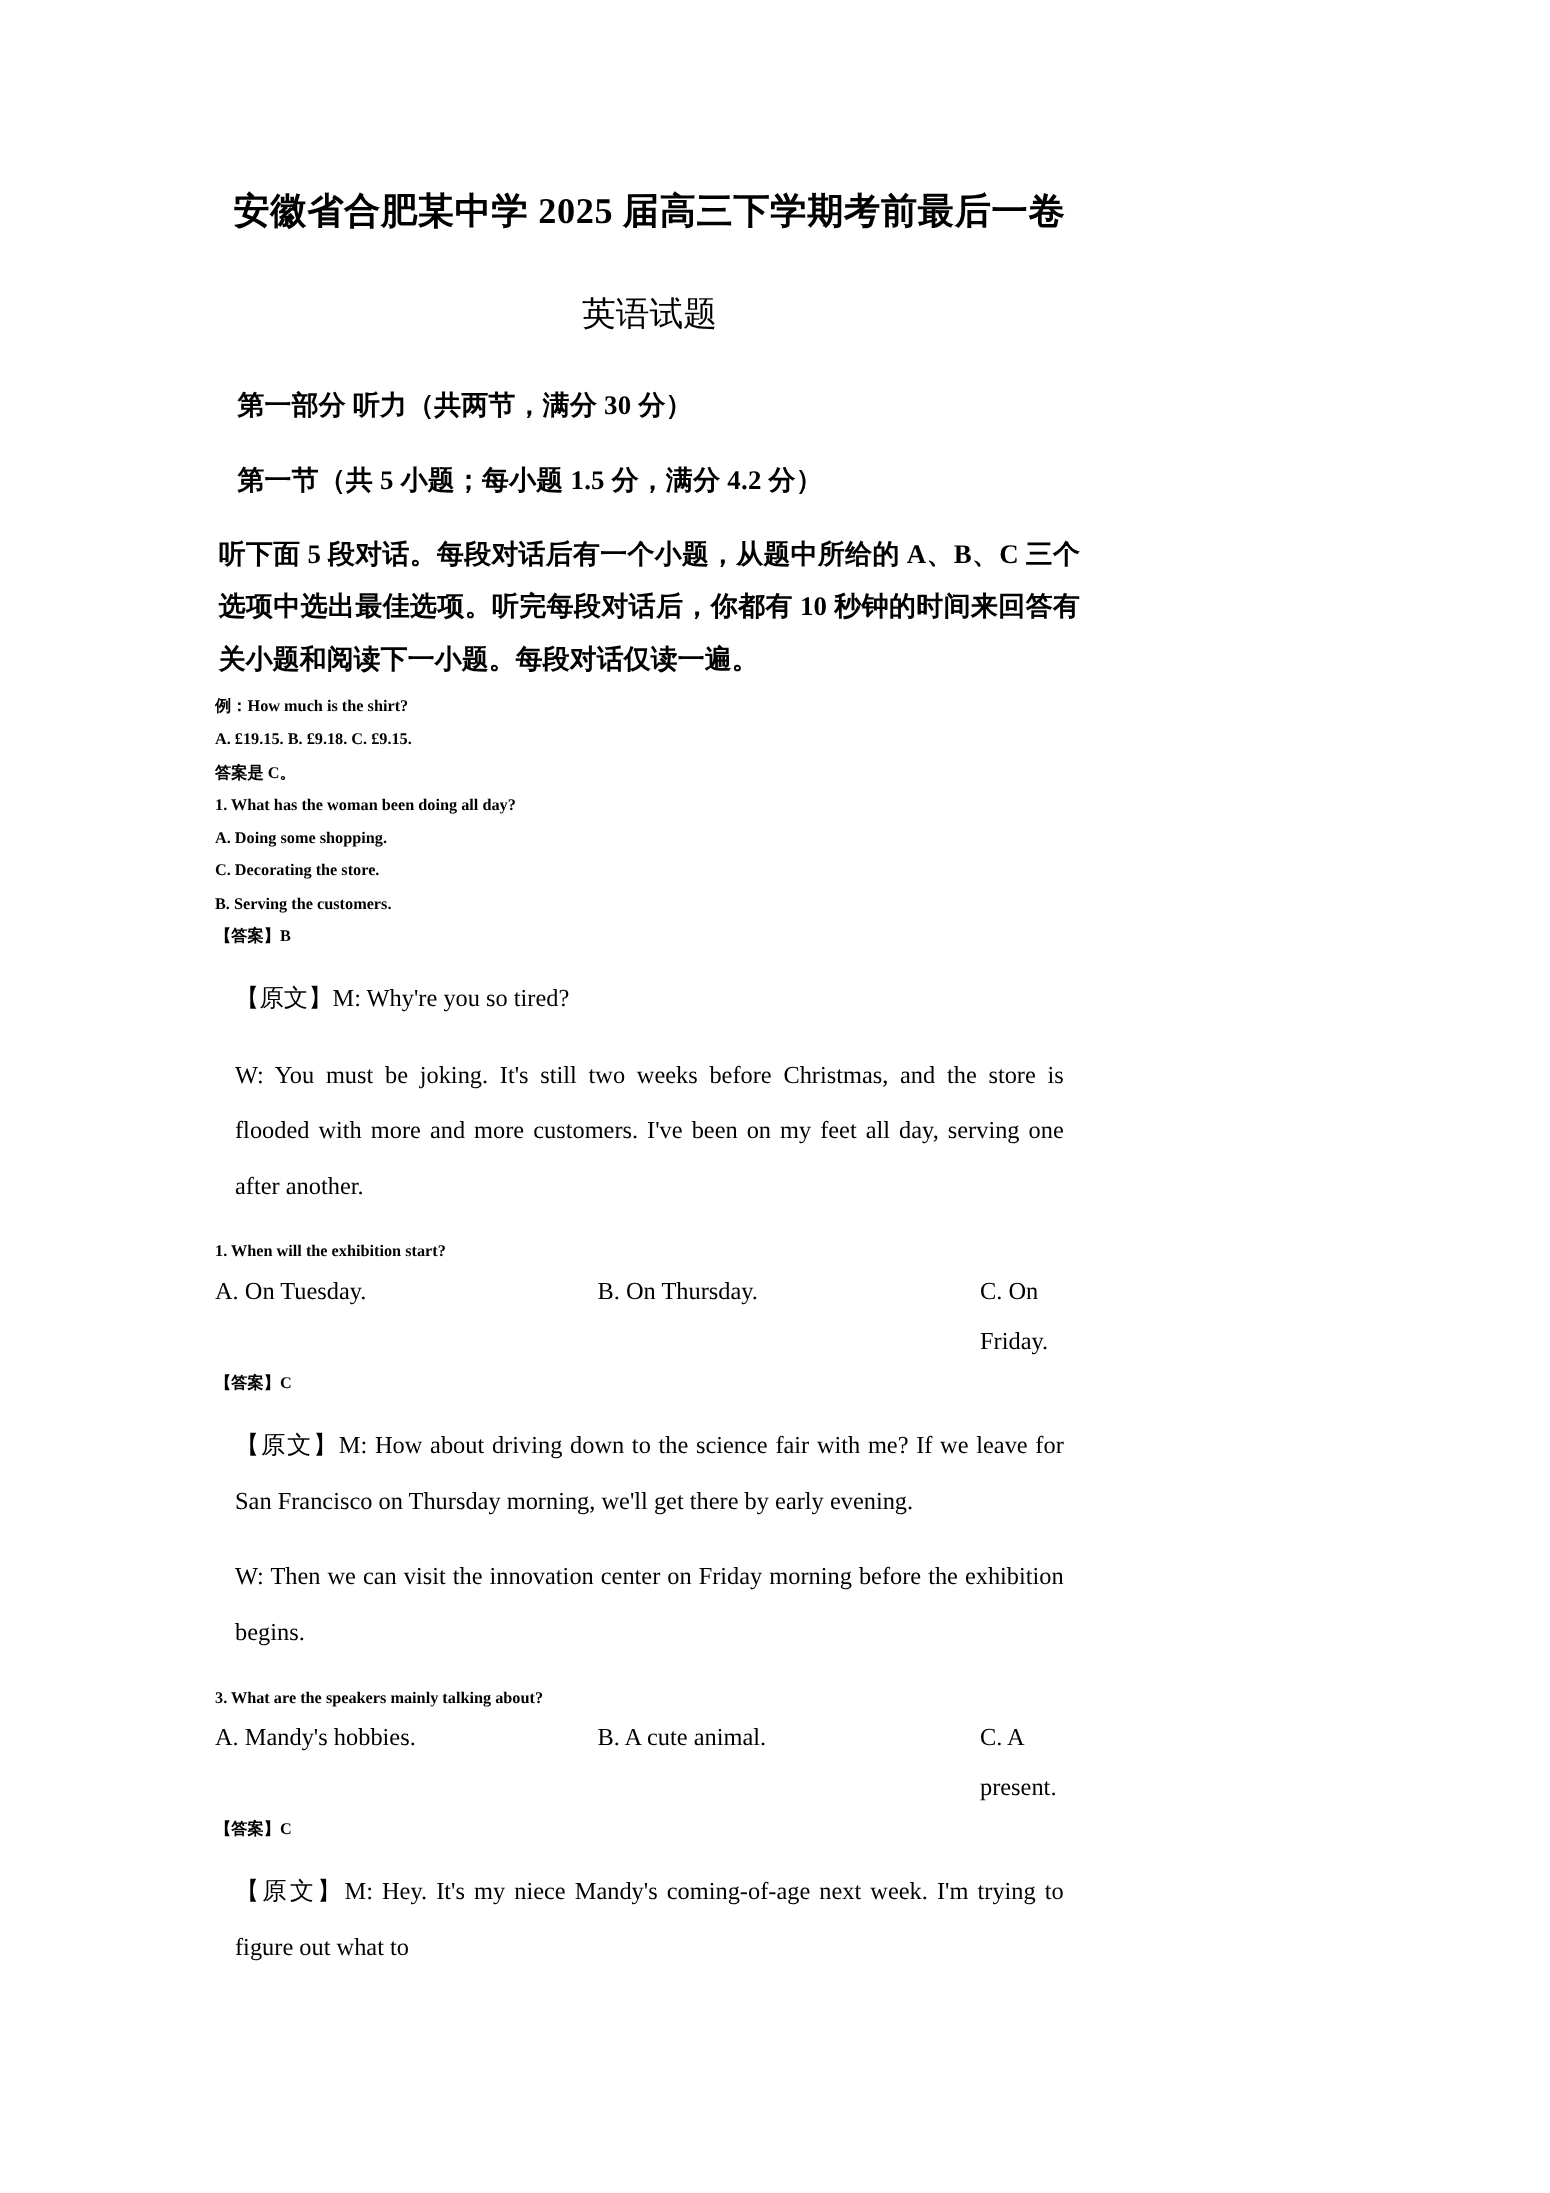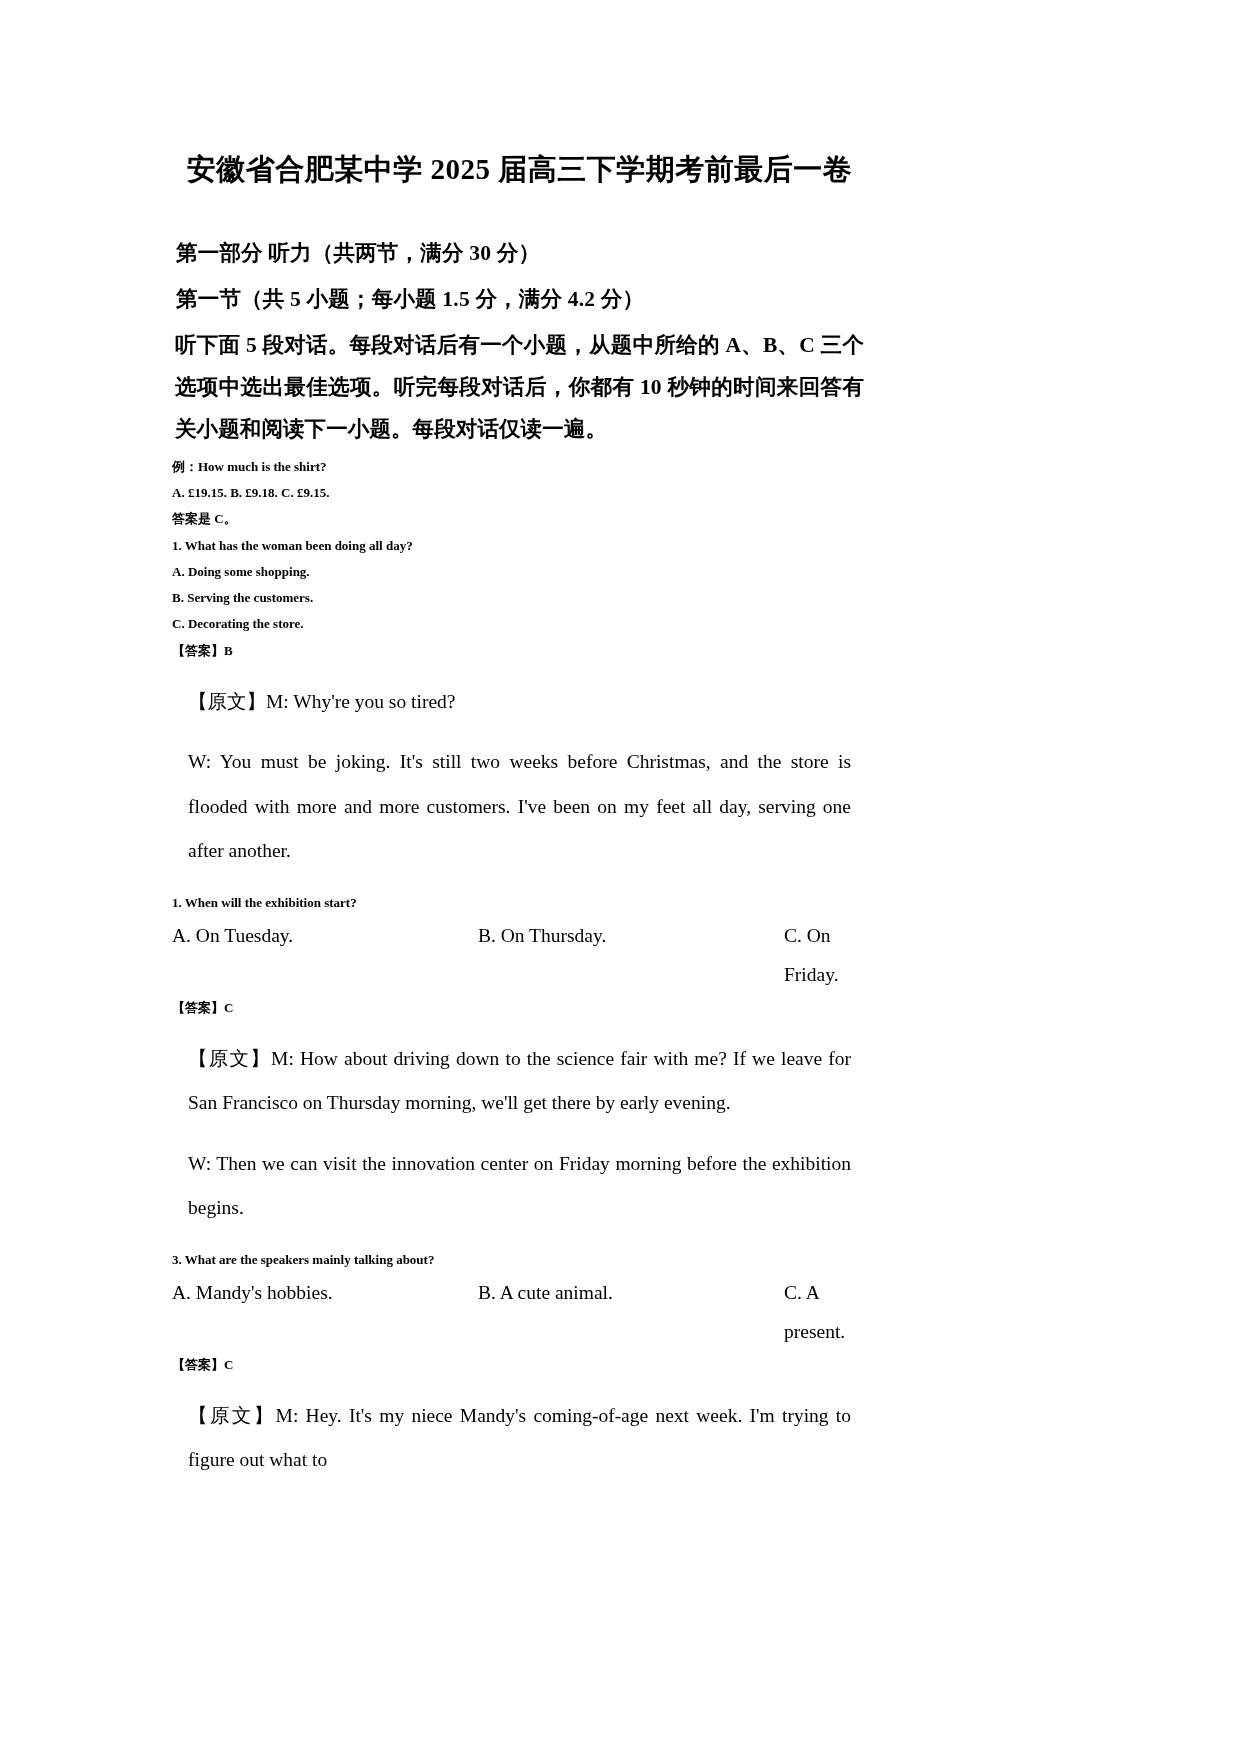--- a/index.html
+++ b/index.html
@@ -33,21 +33,21 @@
     text-align: center;
     font-size: 27px;
     font-weight: normal;
     margin: 0 0 34px 0;
     line-height: 1.35;
   }
   .section-head {
     font-size: 21.5px;
     font-weight: bold;
     line-height: 1.95;
-    margin: 4px;
+    margin: 18px;
     letter-spacing: 0.2px;
   }
   .instruction {
     font-size: 21.5px;
     font-weight: bold;
     line-height: 1.95;
     margin: 3px;
     text-align: justify;
     text-justify: inter-character;
     letter-spacing: 0.1px;
@@ -81,33 +81,34 @@
   .mark {
     font-family: "Liberation Serif", "DejaVu Serif", serif;
   }
 </style>
 </head>
 <body>
 
 <div class="page">
 
   <h1 class="doc-title">安徽省合肥某中学 2025 届高三下学期考前最后一卷</h1>
+  <h2 class="doc-subtitle">英语试题</h2>
 
   <p class="section-head">第一部分 听力（共两节，满分 30 分）</p>
   <p class="section-head">第一节（共 5 小题；每小题 1.5 分，满分 4.2 分）</p>
   <p class="instruction">听下面 5 段对话。每段对话后有一个小题，从题中所给的 A、B、C 三个选项中选出最佳选项。听完每段对话后，你都有 10 秒钟的时间来回答有关小题和阅读下一小题。每段对话仅读一遍。</p>
 
   <p class="body-line">例：How much is the shirt?</p>
   <p class="body-line">A. £19.15. B. £9.18. C. £9.15.</p>
   <p class="body-line">答案是 C。</p>
 
   <p class="body-line">1. What has the woman been doing all day?</p>
   <p class="body-line">A. Doing some shopping.</p>
+  <p class="body-line">C. Decorating the store.</p>
   <p class="body-line">B. Serving the customers.</p>
-  <p class="body-line">C. Decorating the store.</p>
   <p class="body-line"><span class="mark">【答案】</span><span>B</span></p>
   <p class="para"><span class="mark">【原文】</span><span>M: Why're you so tired?</span></p>
   <p class="para">W: You must be joking. It's still two weeks before Christmas, and the store is flooded with more and more customers. I've been on my feet all day, serving one after another.</p>
 
   <p class="body-line">1. When will the exhibition start?</p>
   <div class="opt-row">
     <span class="opt-col-a">A. On Tuesday.</span>
     <span class="opt-col-b">B. On Thursday.</span>
     <span class="opt-col-c">C. On Friday.</span>
   </div>

